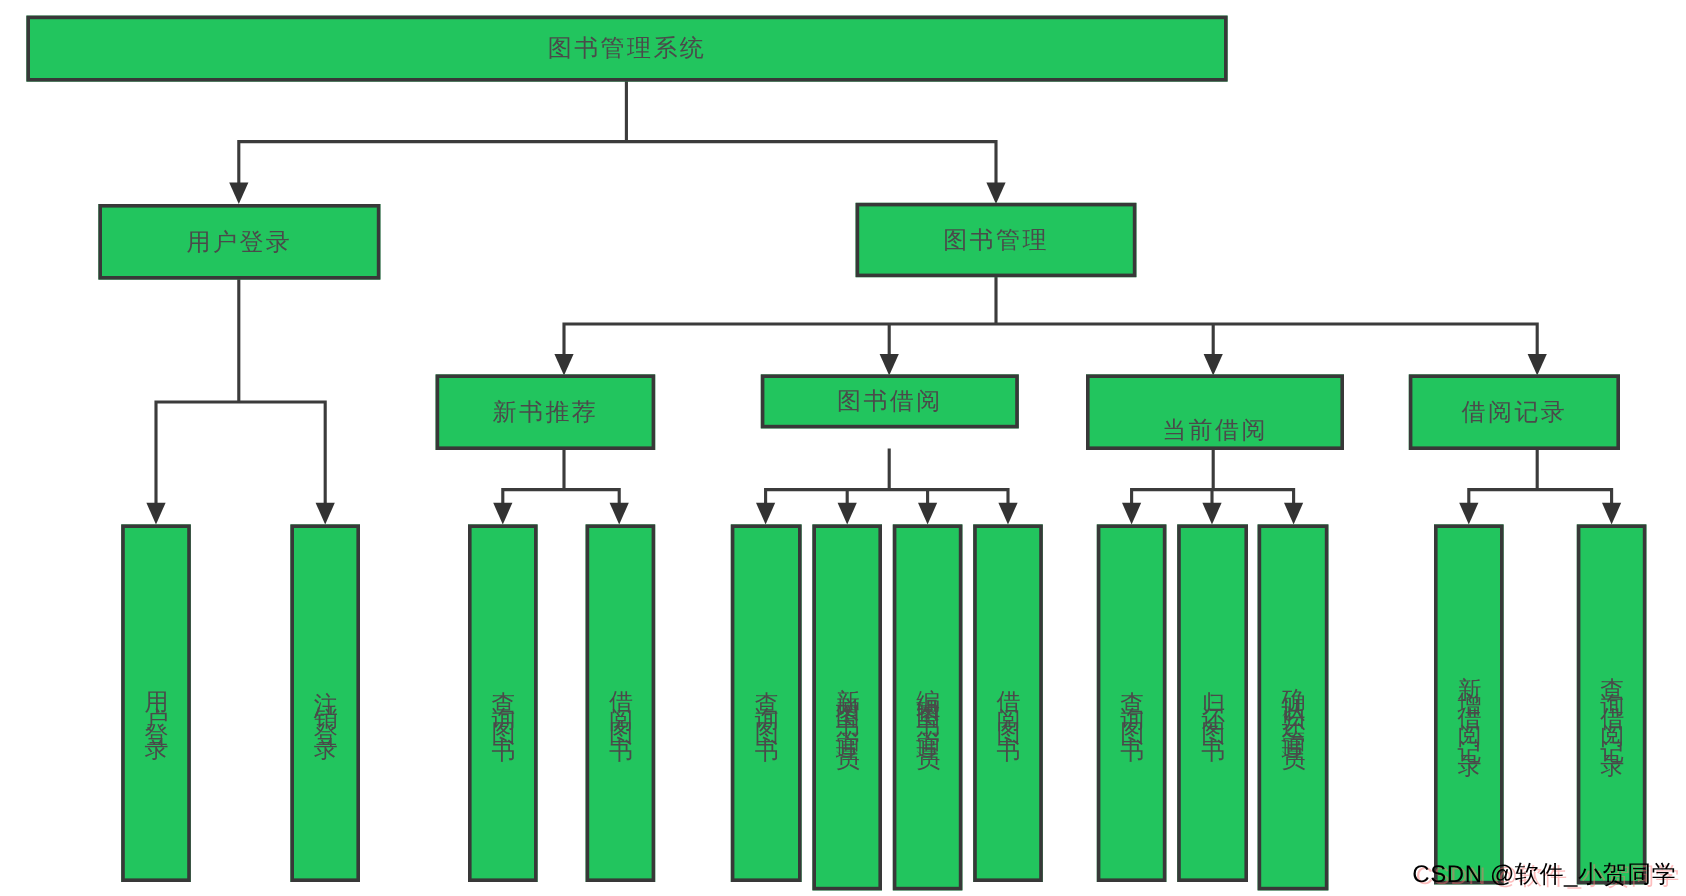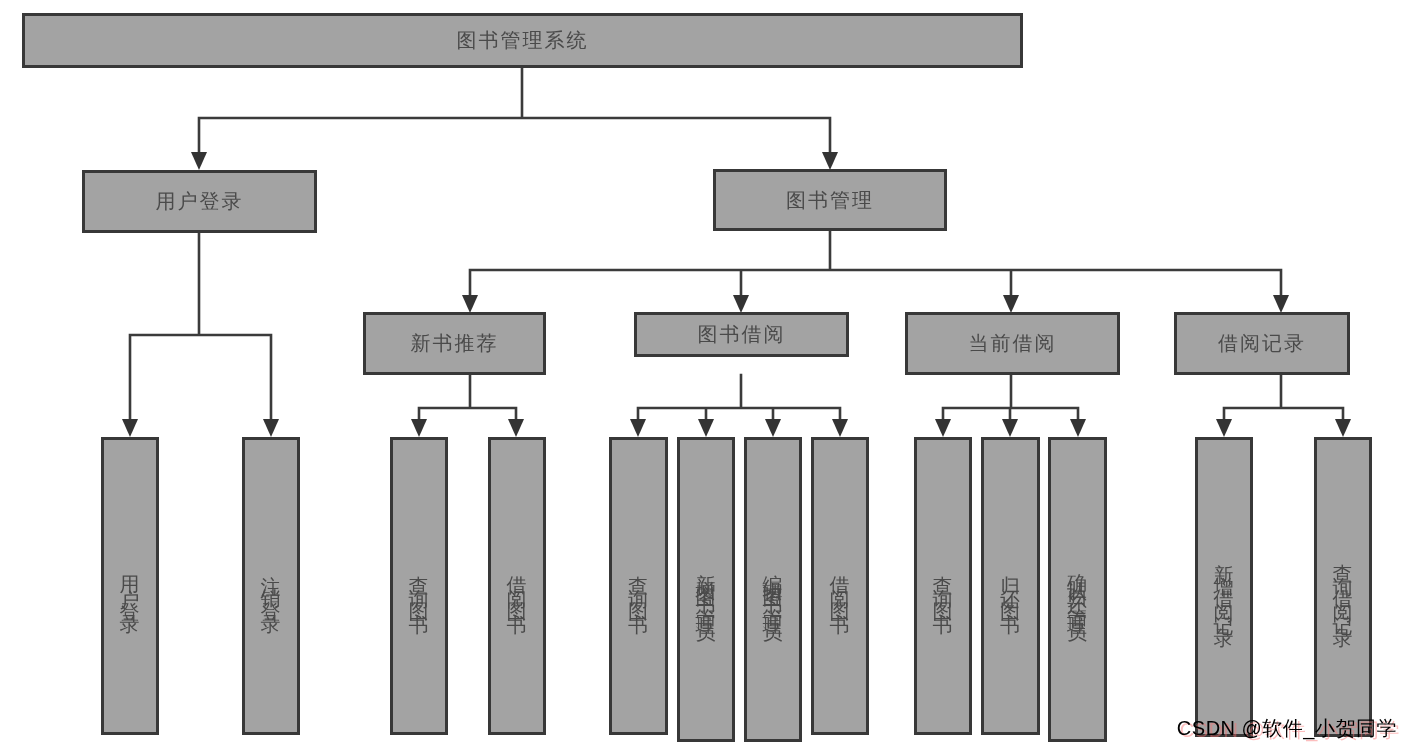--- a/index.html
+++ b/index.html
@@ -4,21 +4,21 @@
 <style>
   html,body{margin:0;padding:0;}
   body{
     width:1405px;height:747px;position:relative;overflow:hidden;
     background:#ffffff;
     font-family:"Liberation Sans","DejaVu Sans",sans-serif;
   }
   #connectors{position:absolute;left:0;top:0;width:1405px;height:747px;pointer-events:none;}
   .box{
     position:absolute;box-sizing:border-box;
-    border:3px solid #383838;background:#a3a3a3;
+    border:3px solid #383838;background:#22c55e;
     display:flex;align-items:center;justify-content:center;
     color:#4a4a4a;font-size:20px;letter-spacing:2px;
   }
   .vtext span{
     writing-mode:vertical-rl;text-orientation:mixed;
     letter-spacing:13px;line-height:1;white-space:nowrap;
   }
   .vtext.admin span{letter-spacing:7px;}
   .watermark{
     position:absolute;right:8px;bottom:5px;
@@ -80,21 +80,21 @@
 <div class="box" style="left:713px;top:169px;width:234px;height:62px;font-family:Liberation Mono, monospace;">
   <span>图书管理</span>
 </div>
 
 <div class="box" style="left:363px;top:312px;width:183px;height:63px;">
   <span>新书推荐</span>
 </div>
 <div class="box" style="left:634px;top:312px;width:215px;height:45px;">
   <span>图书借阅</span>
 </div>
-<div class="box" style="left:905px;top:312px;width:215px;height:63px;">
+<div class="box" style="left:905px;top:312px;width:215px;height:63px;align-items:flex-end;">
   <span>当前借阅</span>
 </div>
 <div class="box" style="left:1174px;top:312px;width:176px;height:63px;">
   <span>借阅记录</span>
 </div>
 
 <div class="box vtext" style="left:101px;top:437px;width:58px;height:298px;">
   <span>用户登录</span>
 </div>
 <div class="box vtext" style="left:242px;top:437px;width:58px;height:298px;">

